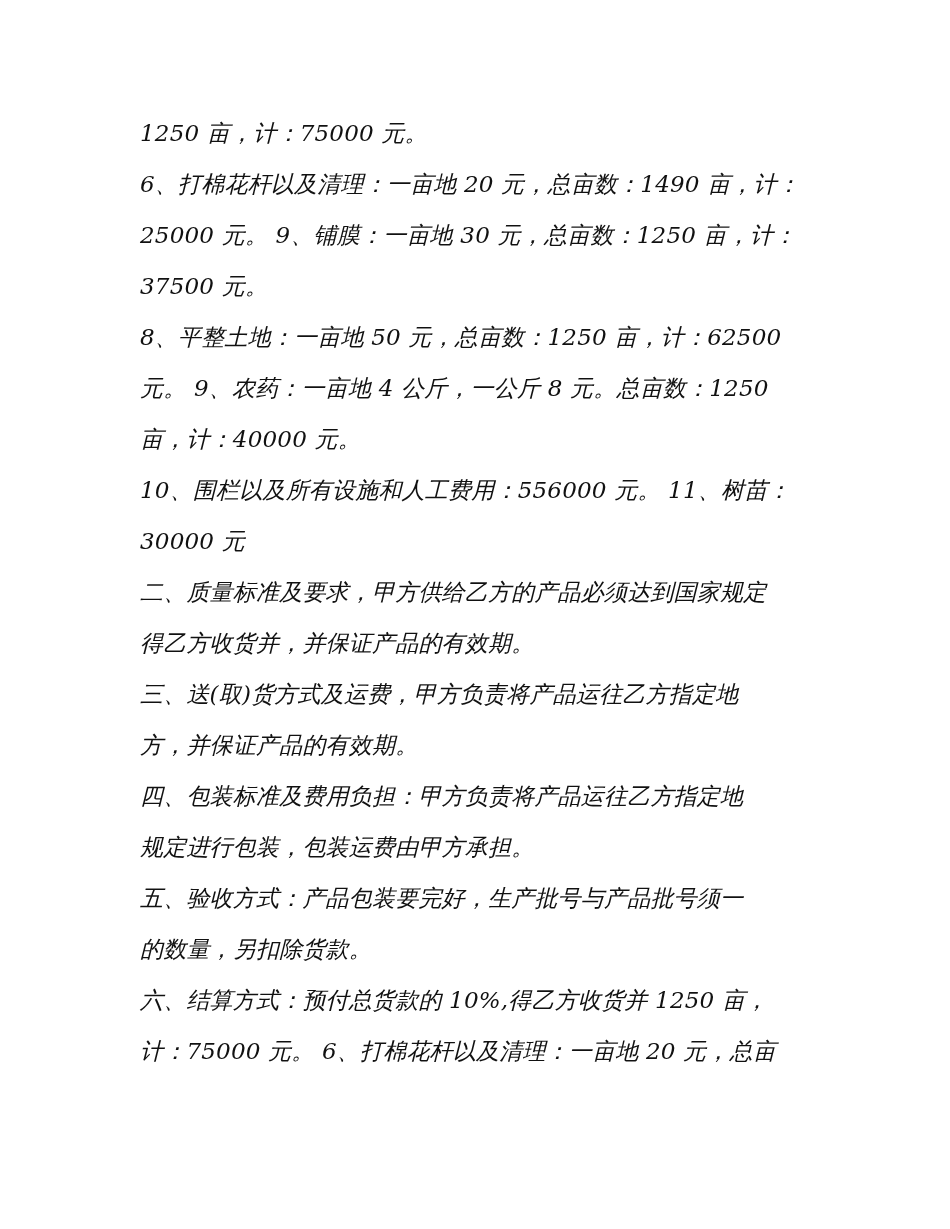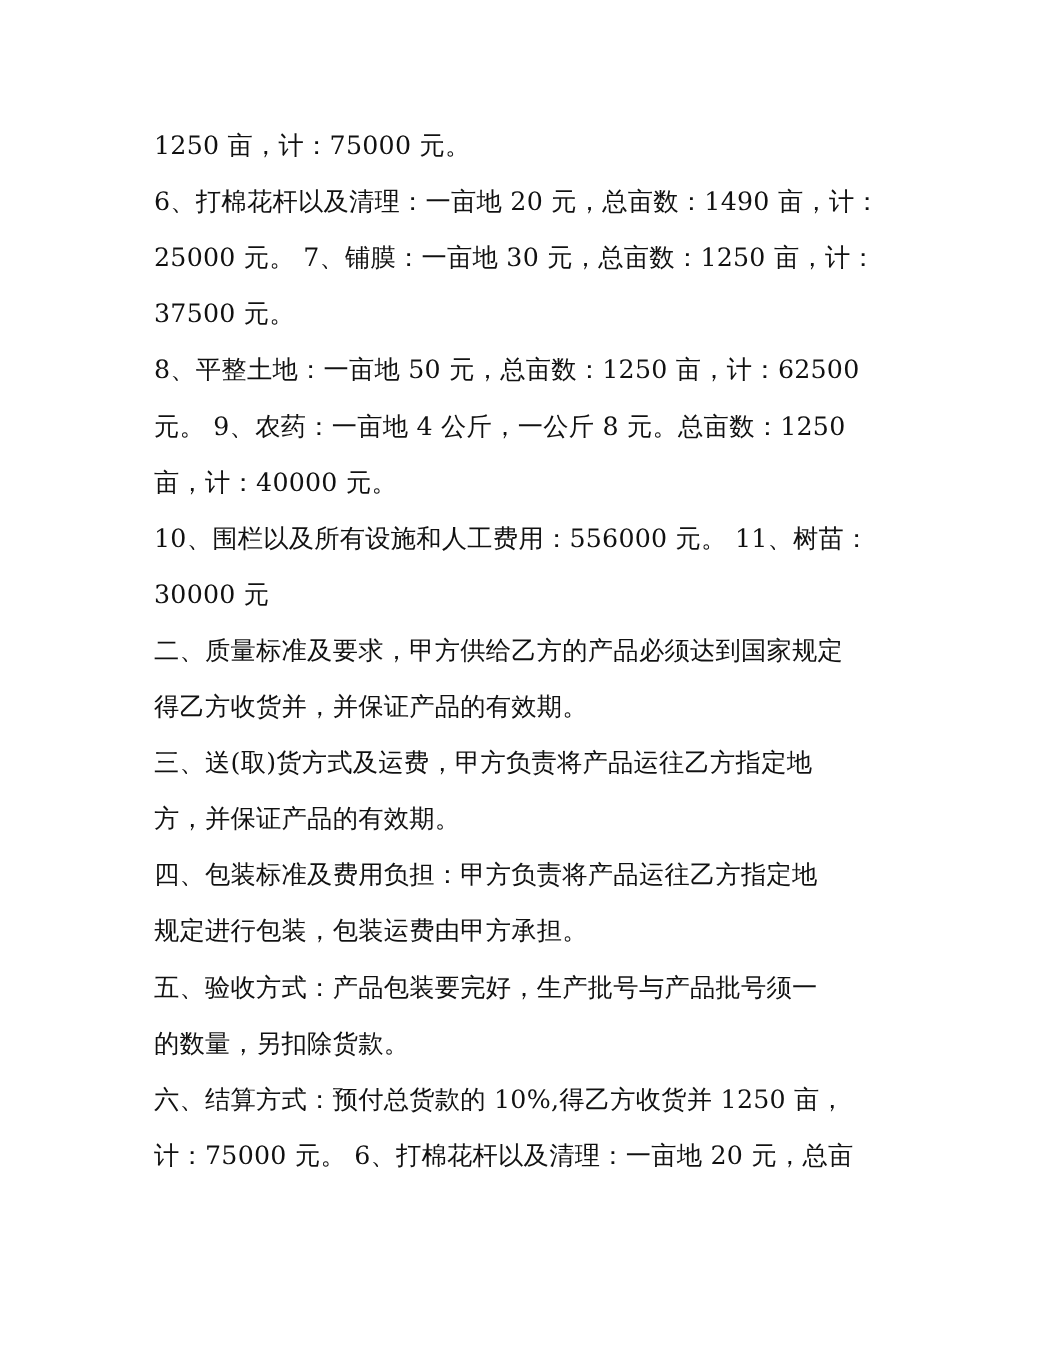--- a/index.html
+++ b/index.html
@@ -13,36 +13,37 @@
       position: relative;
       overflow: hidden;
       font-family: "DejaVu Serif", "Liberation Serif", serif;
       color: #111111;
     }
     .page {
       position: absolute;
       left: 140px;
       top: 108px;
       width: 680px;
+      font-style: italic;
     }
     .line {
       font-size: 23px;
       line-height: 51px;
       height: 51px;
       white-space: nowrap;
       letter-spacing: 0.2px;
     }
   </style>
 </head>
 <body>
 
 <div class="page">
   <div class="line">1250 亩，计：75000 元。</div>
   <div class="line">6、打棉花杆以及清理：一亩地 20 元，总亩数：1490 亩，计：</div>
-  <div class="line">25000 元。 7、铺膜：一亩地 30 元，总亩数：1250 亩，计：</div>
+  <div class="line">25000 元。 9、铺膜：一亩地 30 元，总亩数：1250 亩，计：</div>
   <div class="line">37500 元。</div>
   <div class="line">8、平整土地：一亩地 50 元，总亩数：1250 亩，计：62500</div>
   <div class="line">元。 9、农药：一亩地 4 公斤，一公斤 8 元。总亩数：1250</div>
   <div class="line">亩，计：40000 元。</div>
   <div class="line">10、围栏以及所有设施和人工费用：556000 元。 11、树苗：</div>
   <div class="line">30000 元</div>
   <div class="line">二、质量标准及要求，甲方供给乙方的产品必须达到国家规定</div>
   <div class="line">得乙方收货并，并保证产品的有效期。</div>
   <div class="line">三、送(取)货方式及运费，甲方负责将产品运往乙方指定地</div>
   <div class="line">方，并保证产品的有效期。</div>

